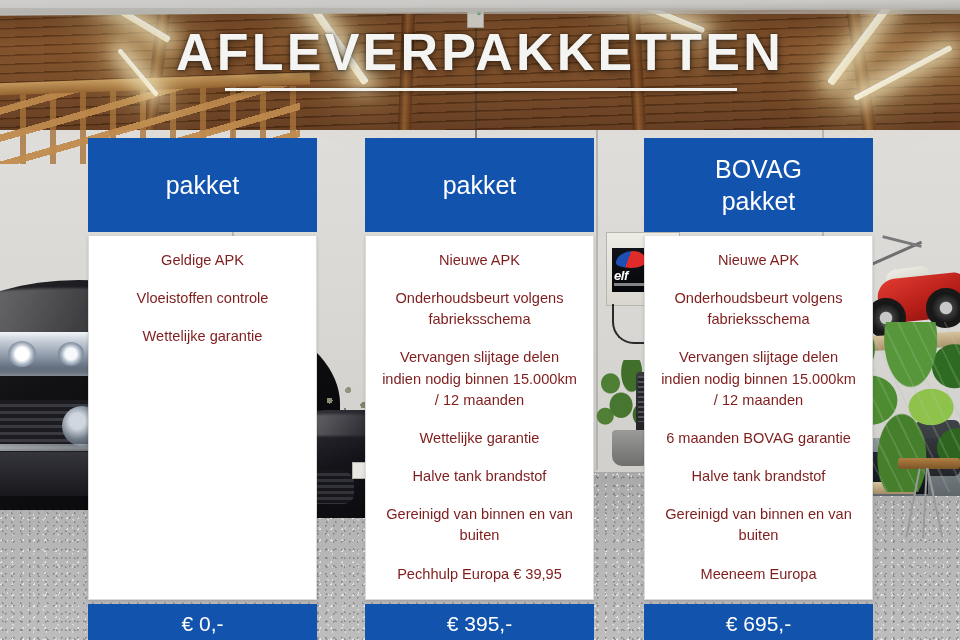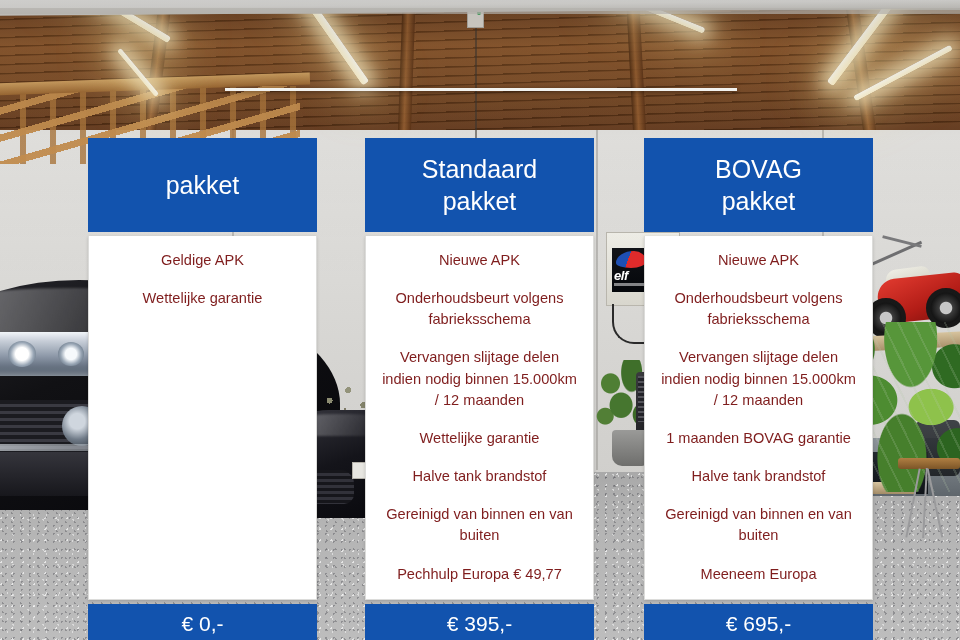--- a/index.html
+++ b/index.html
@@ -514,66 +514,67 @@
     <div class="striplight sl3"></div>
     <div class="striplight sl4"></div>
     <div class="striplight sl5"></div>
     <div class="striplight sl6"></div>
     <div class="ceiling-band"></div>
     <div class="ceiling-band2"></div>
     <div class="vignette"></div>
   </div>
 
   <div id="content">
+    <div class="page-title">AFLEVERPAKKETTEN</div>
     <div class="title-rule"></div>
 
     <div class="card c1">
       <div class="card-head">
         <div>
           <div>pakket</div>
         </div>
       </div>
       <div class="card-body">
         <div class="feature">Geldige APK</div>
+        <div class="feature">Vloeistoffen controle</div>
         <div class="feature">Wettelijke garantie</div>
       </div>
       <div class="card-foot">€ 0,-</div>
     </div>
 
     <div class="card c2">
       <div class="card-head">
         <div>
-          <div>Standaard</div>
           <div>pakket</div>
         </div>
       </div>
       <div class="card-body">
         <div class="feature">Nieuwe APK</div>
         <div class="feature">Onderhoudsbeurt volgens fabrieksschema</div>
         <div class="feature">Vervangen slijtage delen indien nodig binnen 15.000km / 12 maanden</div>
         <div class="feature">Wettelijke garantie</div>
         <div class="feature">Halve tank brandstof</div>
         <div class="feature">Gereinigd van binnen en van buiten</div>
-        <div class="feature">Pechhulp Europa € 49,77</div>
+        <div class="feature">Pechhulp Europa € 39,95</div>
       </div>
       <div class="card-foot">€ 395,-</div>
     </div>
 
     <div class="card c3">
       <div class="card-head">
         <div>
           <div>BOVAG</div>
           <div>pakket</div>
         </div>
       </div>
       <div class="card-body">
         <div class="feature">Nieuwe APK</div>
         <div class="feature">Onderhoudsbeurt volgens fabrieksschema</div>
         <div class="feature">Vervangen slijtage delen indien nodig binnen 15.000km / 12 maanden</div>
-        <div class="feature">1 maanden BOVAG garantie</div>
+        <div class="feature">6 maanden BOVAG garantie</div>
         <div class="feature">Halve tank brandstof</div>
         <div class="feature">Gereinigd van binnen en van buiten</div>
         <div class="feature">Meeneem Europa</div>
       </div>
       <div class="card-foot">€ 695,-</div>
     </div>
   </div>
 </div>
 
 </body></html>

